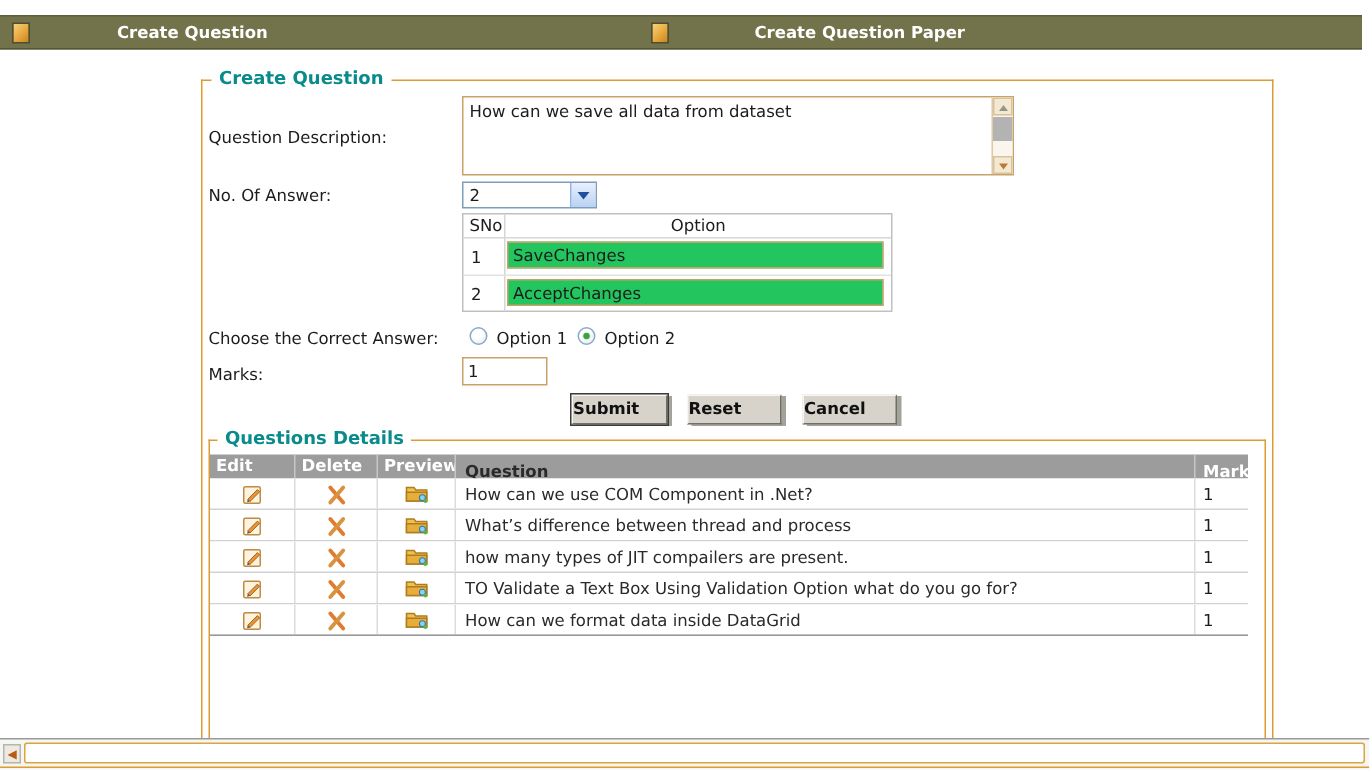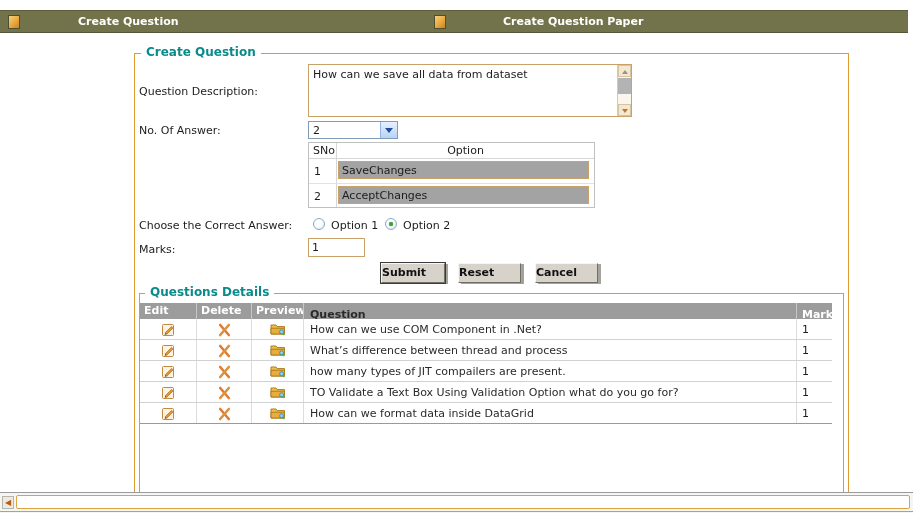--- a/index.html
+++ b/index.html
@@ -21,21 +21,21 @@
   #fieldset2{left:139px;top:293px;width:703px;height:199px;}
   .legend{position:absolute;background:#ffffff;padding:0 5px;color:#0a8b8b;
           font-weight:bold;font-size:12px;white-space:nowrap;}
   #legend1{left:141px;top:45px;}
   #legend2{left:145px;top:285px;}
 
   .flabel{position:absolute;white-space:nowrap;color:#1c1c1c;}
 
   
   #qdesc-box{position:absolute;left:308px;top:64px;width:322px;height:51px;background:#fff;
-             border:1px solid #c9a26a;}
+             border:1px solid #c9a26a;padding-left:44px;}
   #qdesc-text{position:absolute;left:4px;top:3px;right:18px;color:#1c1c1c;}
   .vscroll{position:absolute;right:0;top:0;bottom:0;width:13px;background:#faf6ee;border-left:1px solid #ddc9a4;}
   .sbtn{position:absolute;left:0;width:13px;height:12px;background:#f3e8d2;border:1px solid #d8c49c;box-sizing:border-box;}
   .sbtn.up{top:0;}
   .sbtn.down{bottom:0;}
   .tri-up{position:absolute;left:3px;top:4px;width:0;height:0;border-left:3px solid transparent;
           border-right:3px solid transparent;border-bottom:4px solid #9a9486;}
   .tri-dn{position:absolute;left:3px;top:4px;width:0;height:0;border-left:3px solid transparent;
           border-right:3px solid transparent;border-top:4px solid #c07830;}
   .sthumb{position:absolute;left:0;top:13px;width:13px;height:16px;background:#b3b3b3;}
@@ -54,21 +54,21 @@
               border:1px solid #c0c0c0;box-sizing:border-box;background:#fff;}
   .ot-hdr{position:absolute;left:0;top:0;width:100%;height:15px;border-bottom:1px solid #d6d6d6;}
   .ot-sno-h{position:absolute;left:4px;top:1px;}
   .ot-opt-h{position:absolute;left:28px;right:0;top:1px;text-align:center;}
   .ot-vline{position:absolute;left:27px;top:0;bottom:0;width:1px;background:#d6d6d6;}
   .ot-row{position:absolute;left:0;width:100%;height:25px;}
   .ot-row1{top:15px;border-bottom:1px solid #e2e2e2;}
   .ot-row2{top:40px;}
   .ot-sno{position:absolute;left:5px;top:7px;}
   .ot-input{position:absolute;left:29px;top:3px;width:251px;height:18px;border:1px solid #c9a26a;
-            font-family:"DejaVu Sans","Liberation Sans",sans-serif;font-size:11px;padding:1px 3px;box-sizing:border-box;color:#1c1c1c;background:#a3a3a3;}
+            font-family:"DejaVu Sans","Liberation Sans",sans-serif;font-size:11px;padding:1px 3px;box-sizing:border-box;color:#1c1c1c;background:#22c55e;}
 
   
   .radio{position:absolute;width:12px;height:12px;border:1px solid #8aa8c8;border-radius:50%;
          background:radial-gradient(circle at 35% 30%,#ffffff 40%,#dce6f0 100%);box-sizing:border-box;}
   .radio.checked::after{content:"";position:absolute;left:3px;top:3px;width:4px;height:4px;border-radius:50%;
          background:#3aa43a;box-shadow:0 0 1px #2c7e2c;}
 
   
   #marks-input{position:absolute;left:308px;top:238px;width:57px;height:19px;border:1px solid #c9a26a;
                font-family:"DejaVu Sans","Liberation Sans",sans-serif;font-size:11px;padding:1px 3px;

